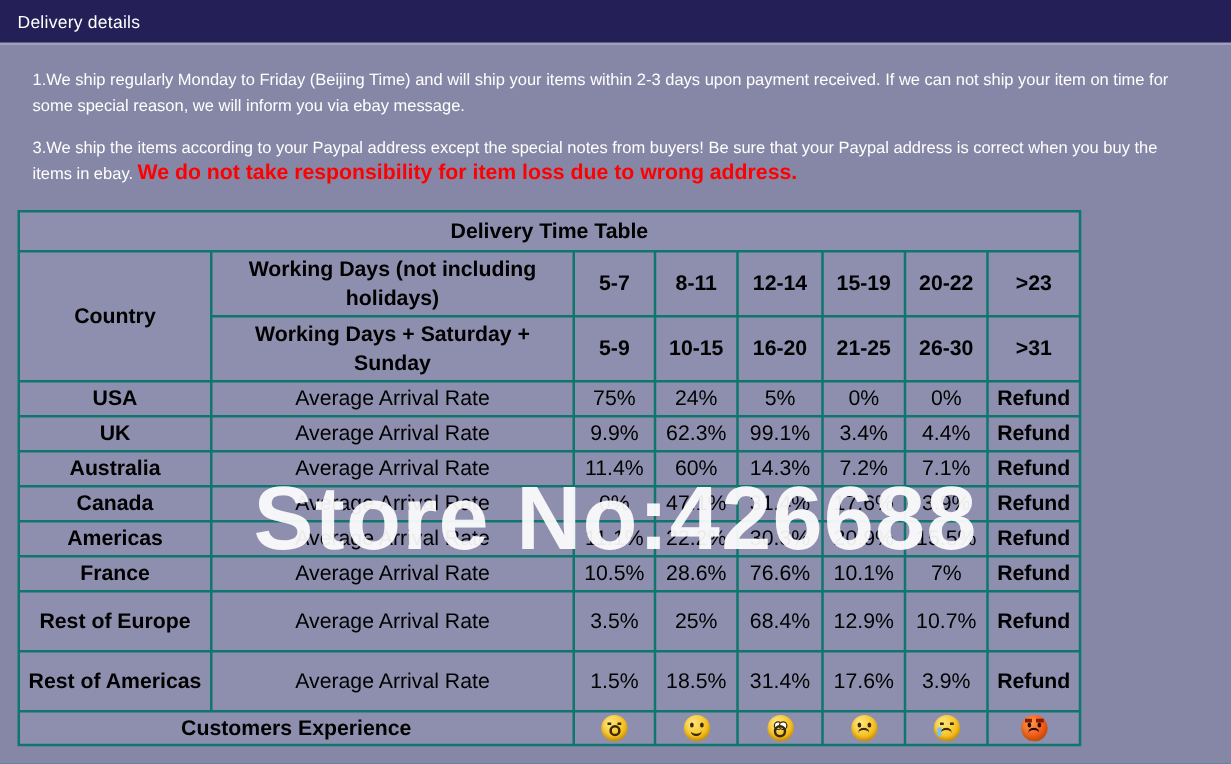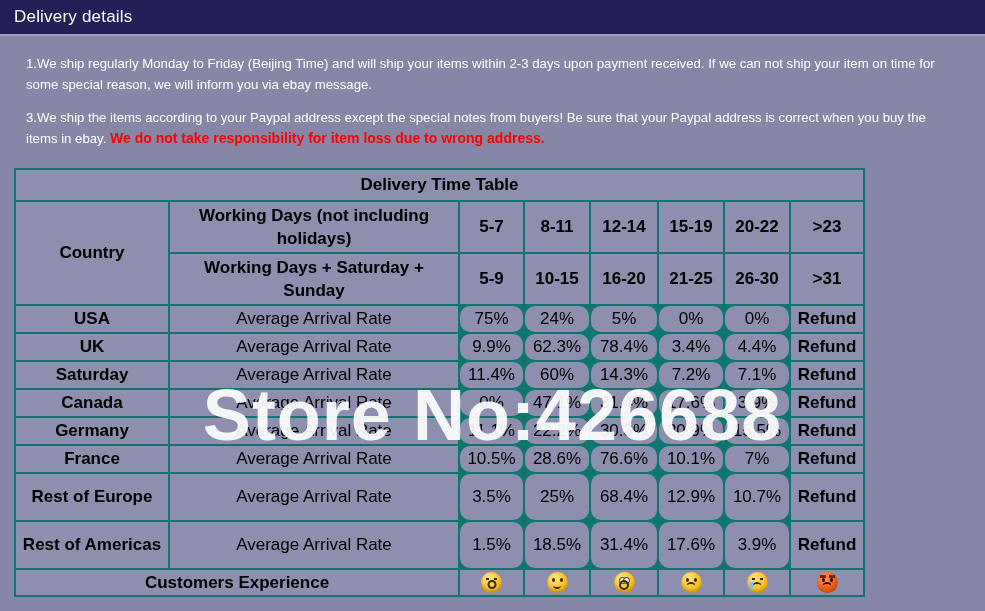--- a/index.html
+++ b/index.html
@@ -20,39 +20,39 @@
     height: 36px;
     background: #242057;
     display: flex;
     align-items: center;
     padding-left: 14px;
     box-sizing: border-box;
     border-bottom: 2px solid #9fa0ba;
   }
   .header-bar .title {
     color: #ffffff;
-    font-size: 17px;
+    font-size: 14px;
     font-weight: 400;
     letter-spacing: 0.2px;
   }
 
   
   .policy {
     padding: 6px 12px 0 14px;
     color: #ffffff;
     font-size: 13.2px;
     line-height: 20.8px;
   }
   .policy p {
     margin: 12px;
   }
   .policy .warn {
     color: #ff0000;
     font-weight: bold;
-    font-size: 14px;
+    font-size: 17px;
   }
 
   
   .table-wrap {
     padding: 6px 0 0 14px;
   }
   table.dtt {
     border-collapse: separate;
     border-spacing: 2px;
     width: 839px;
@@ -88,21 +88,20 @@
     font-weight: bold;
     font-size: 19px;
     white-space: normal !important;
     line-height: 22px;
   }
   .rate-cell {
     font-size: 18px;
   }
   .pct {
     font-size: 18px;
-    border-radius: 10px;
   }
   .refund {
     font-weight: bold;
     font-size: 19px;
   }
   .cust-exp {
     font-weight: bold;
     font-size: 20px;
   }
 
@@ -256,47 +255,47 @@
         <td class="pct">5%</td>
         <td class="pct">0%</td>
         <td class="pct">0%</td>
         <td class="refund">Refund</td>
       </tr>
       <tr>
         <td class="country-cell">UK</td>
         <td class="rate-cell">Average Arrival Rate</td>
         <td class="pct">9.9%</td>
         <td class="pct">62.3%</td>
-        <td class="pct">78.4%</td>
+        <td class="pct">99.1%</td>
         <td class="pct">3.4%</td>
         <td class="pct">4.4%</td>
         <td class="refund">Refund</td>
       </tr>
       <tr>
-        <td class="country-cell">Saturday</td>
+        <td class="country-cell">Australia</td>
         <td class="rate-cell">Average Arrival Rate</td>
         <td class="pct">11.4%</td>
         <td class="pct">60%</td>
         <td class="pct">14.3%</td>
         <td class="pct">7.2%</td>
         <td class="pct">7.1%</td>
         <td class="refund">Refund</td>
       </tr>
       <tr>
         <td class="country-cell">Canada</td>
         <td class="rate-cell">Average Arrival Rate</td>
         <td class="pct">0%</td>
         <td class="pct">47.1%</td>
         <td class="pct">31.4%</td>
         <td class="pct">17.6%</td>
         <td class="pct">3.9%</td>
         <td class="refund">Refund</td>
       </tr>
       <tr>
-        <td class="country-cell">Germany</td>
+        <td class="country-cell">Americas</td>
         <td class="rate-cell">Average Arrival Rate</td>
         <td class="pct">11.1%</td>
         <td class="pct">22.2%</td>
         <td class="pct">30.3%</td>
         <td class="pct">20.9%</td>
         <td class="pct">15.5%</td>
         <td class="refund">Refund</td>
       </tr>
       <tr>
         <td class="country-cell">France</td>

